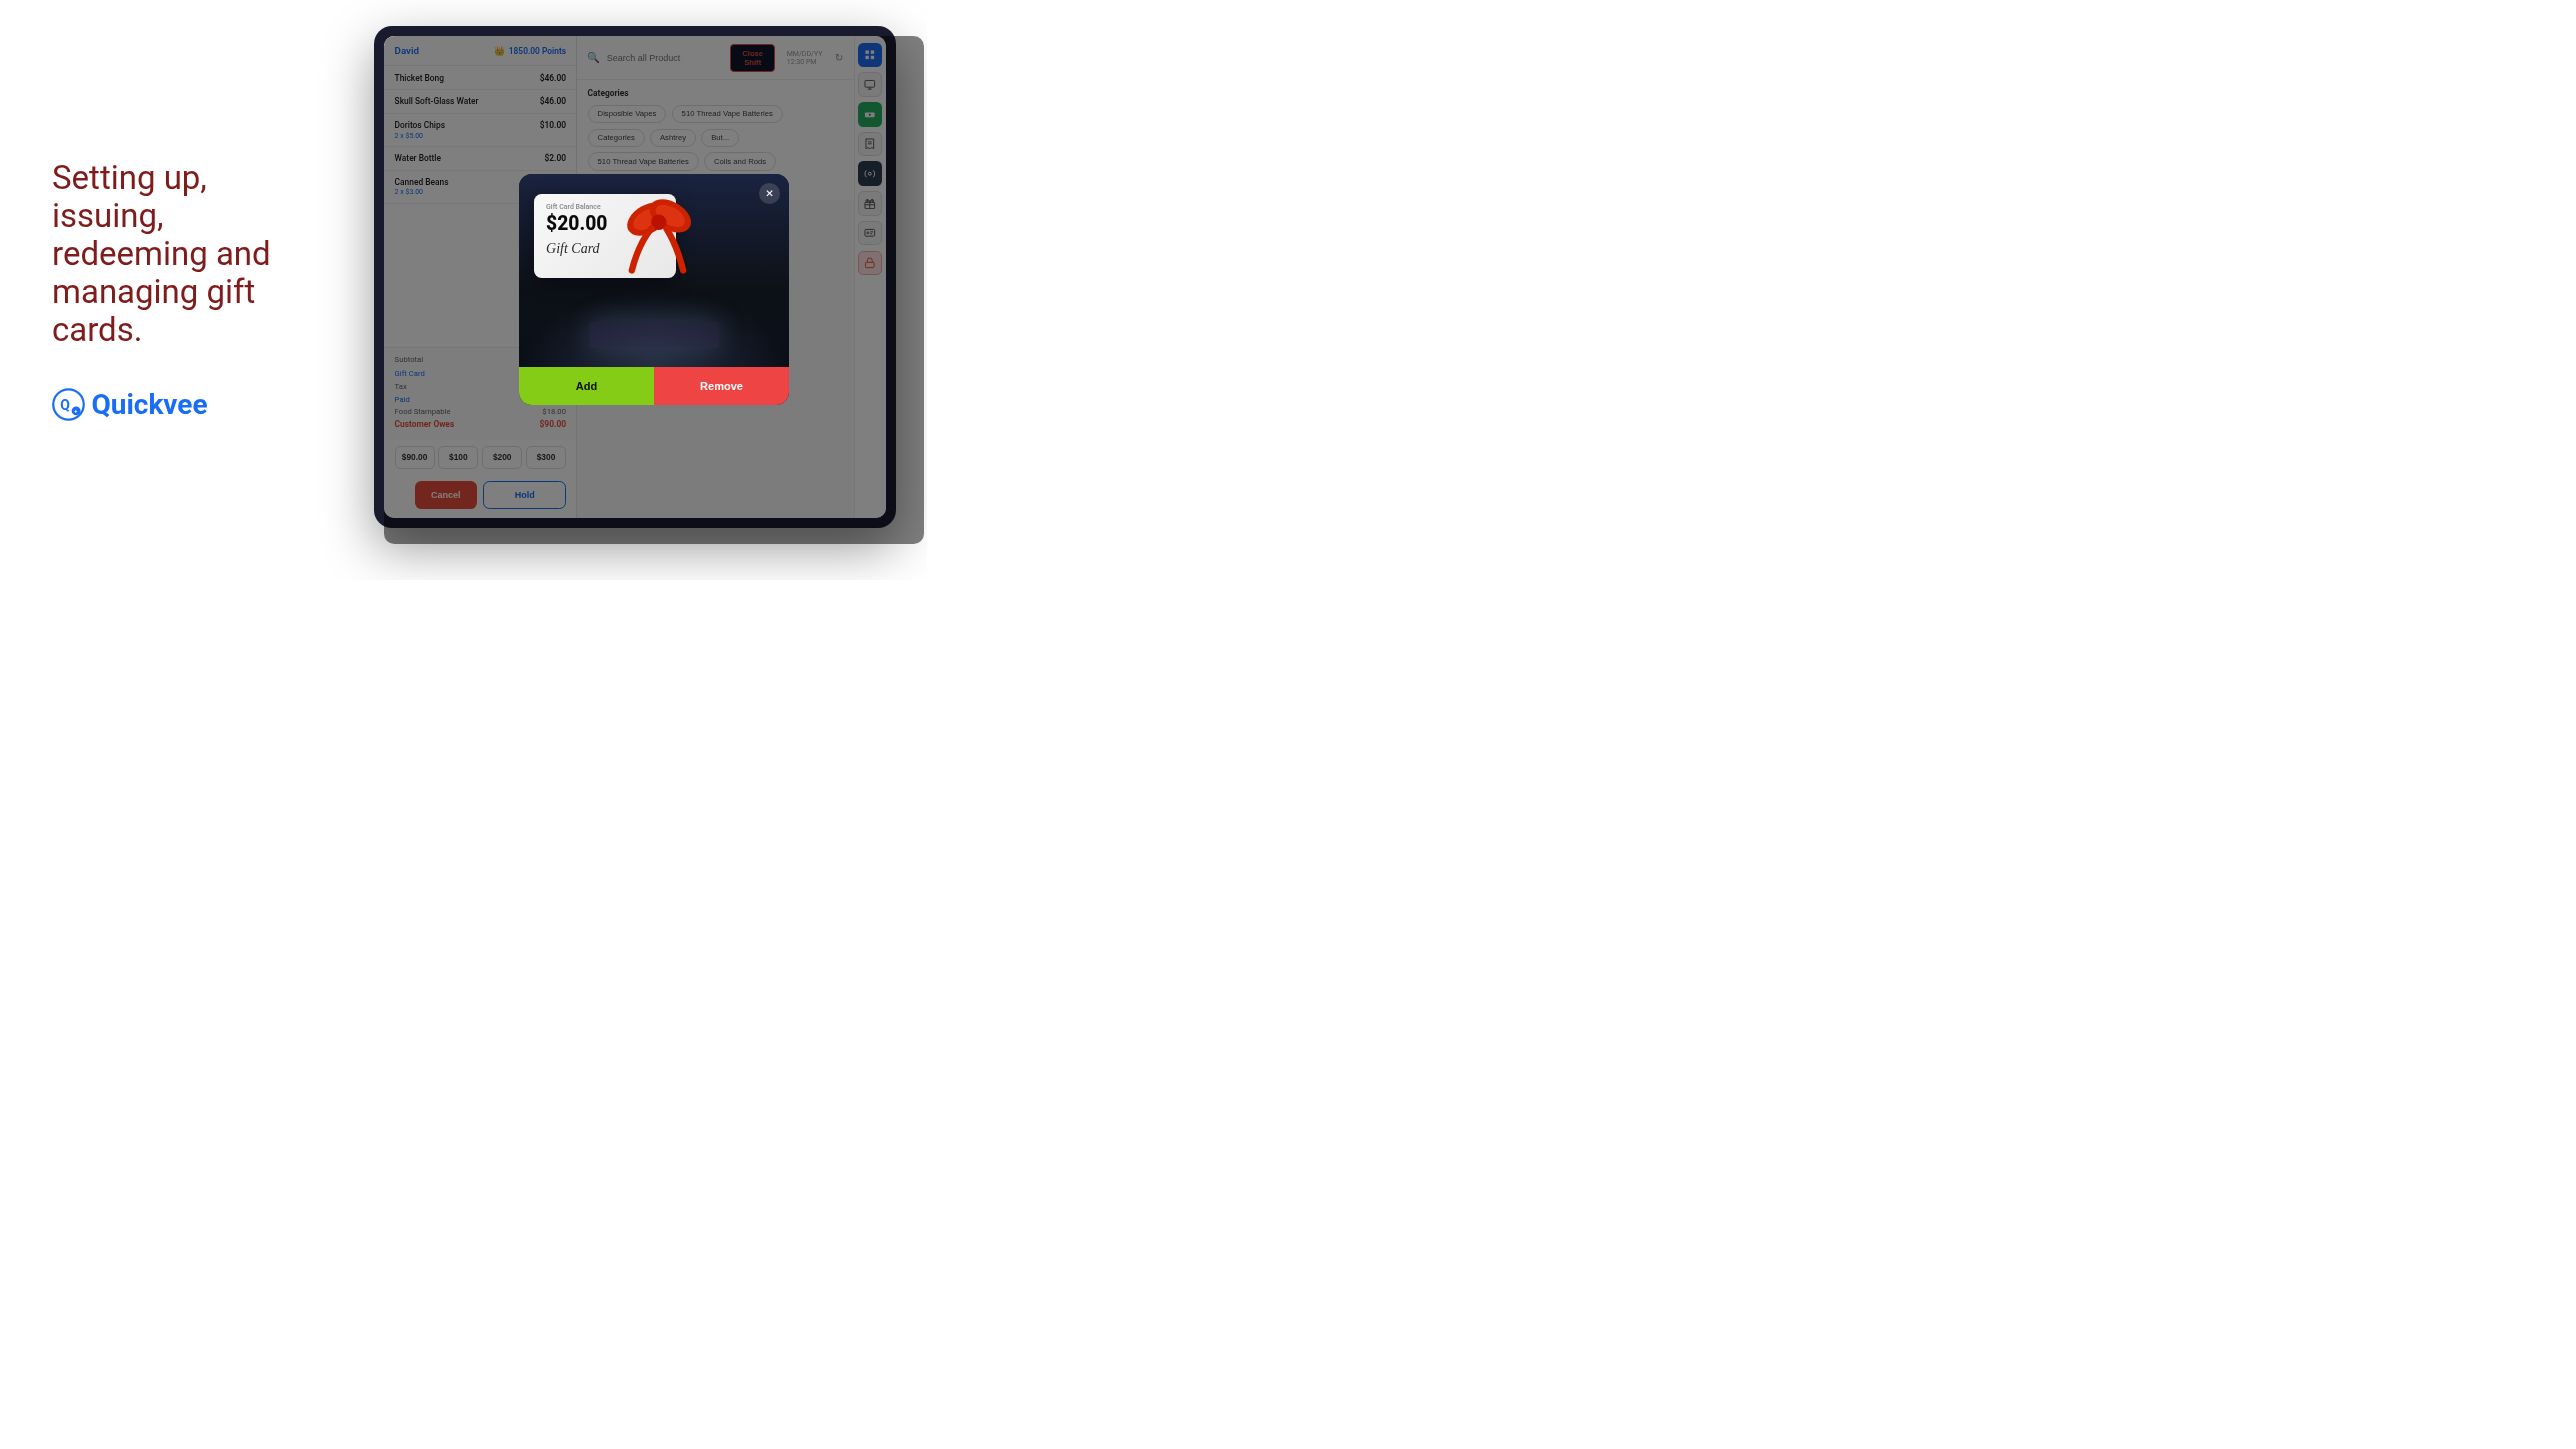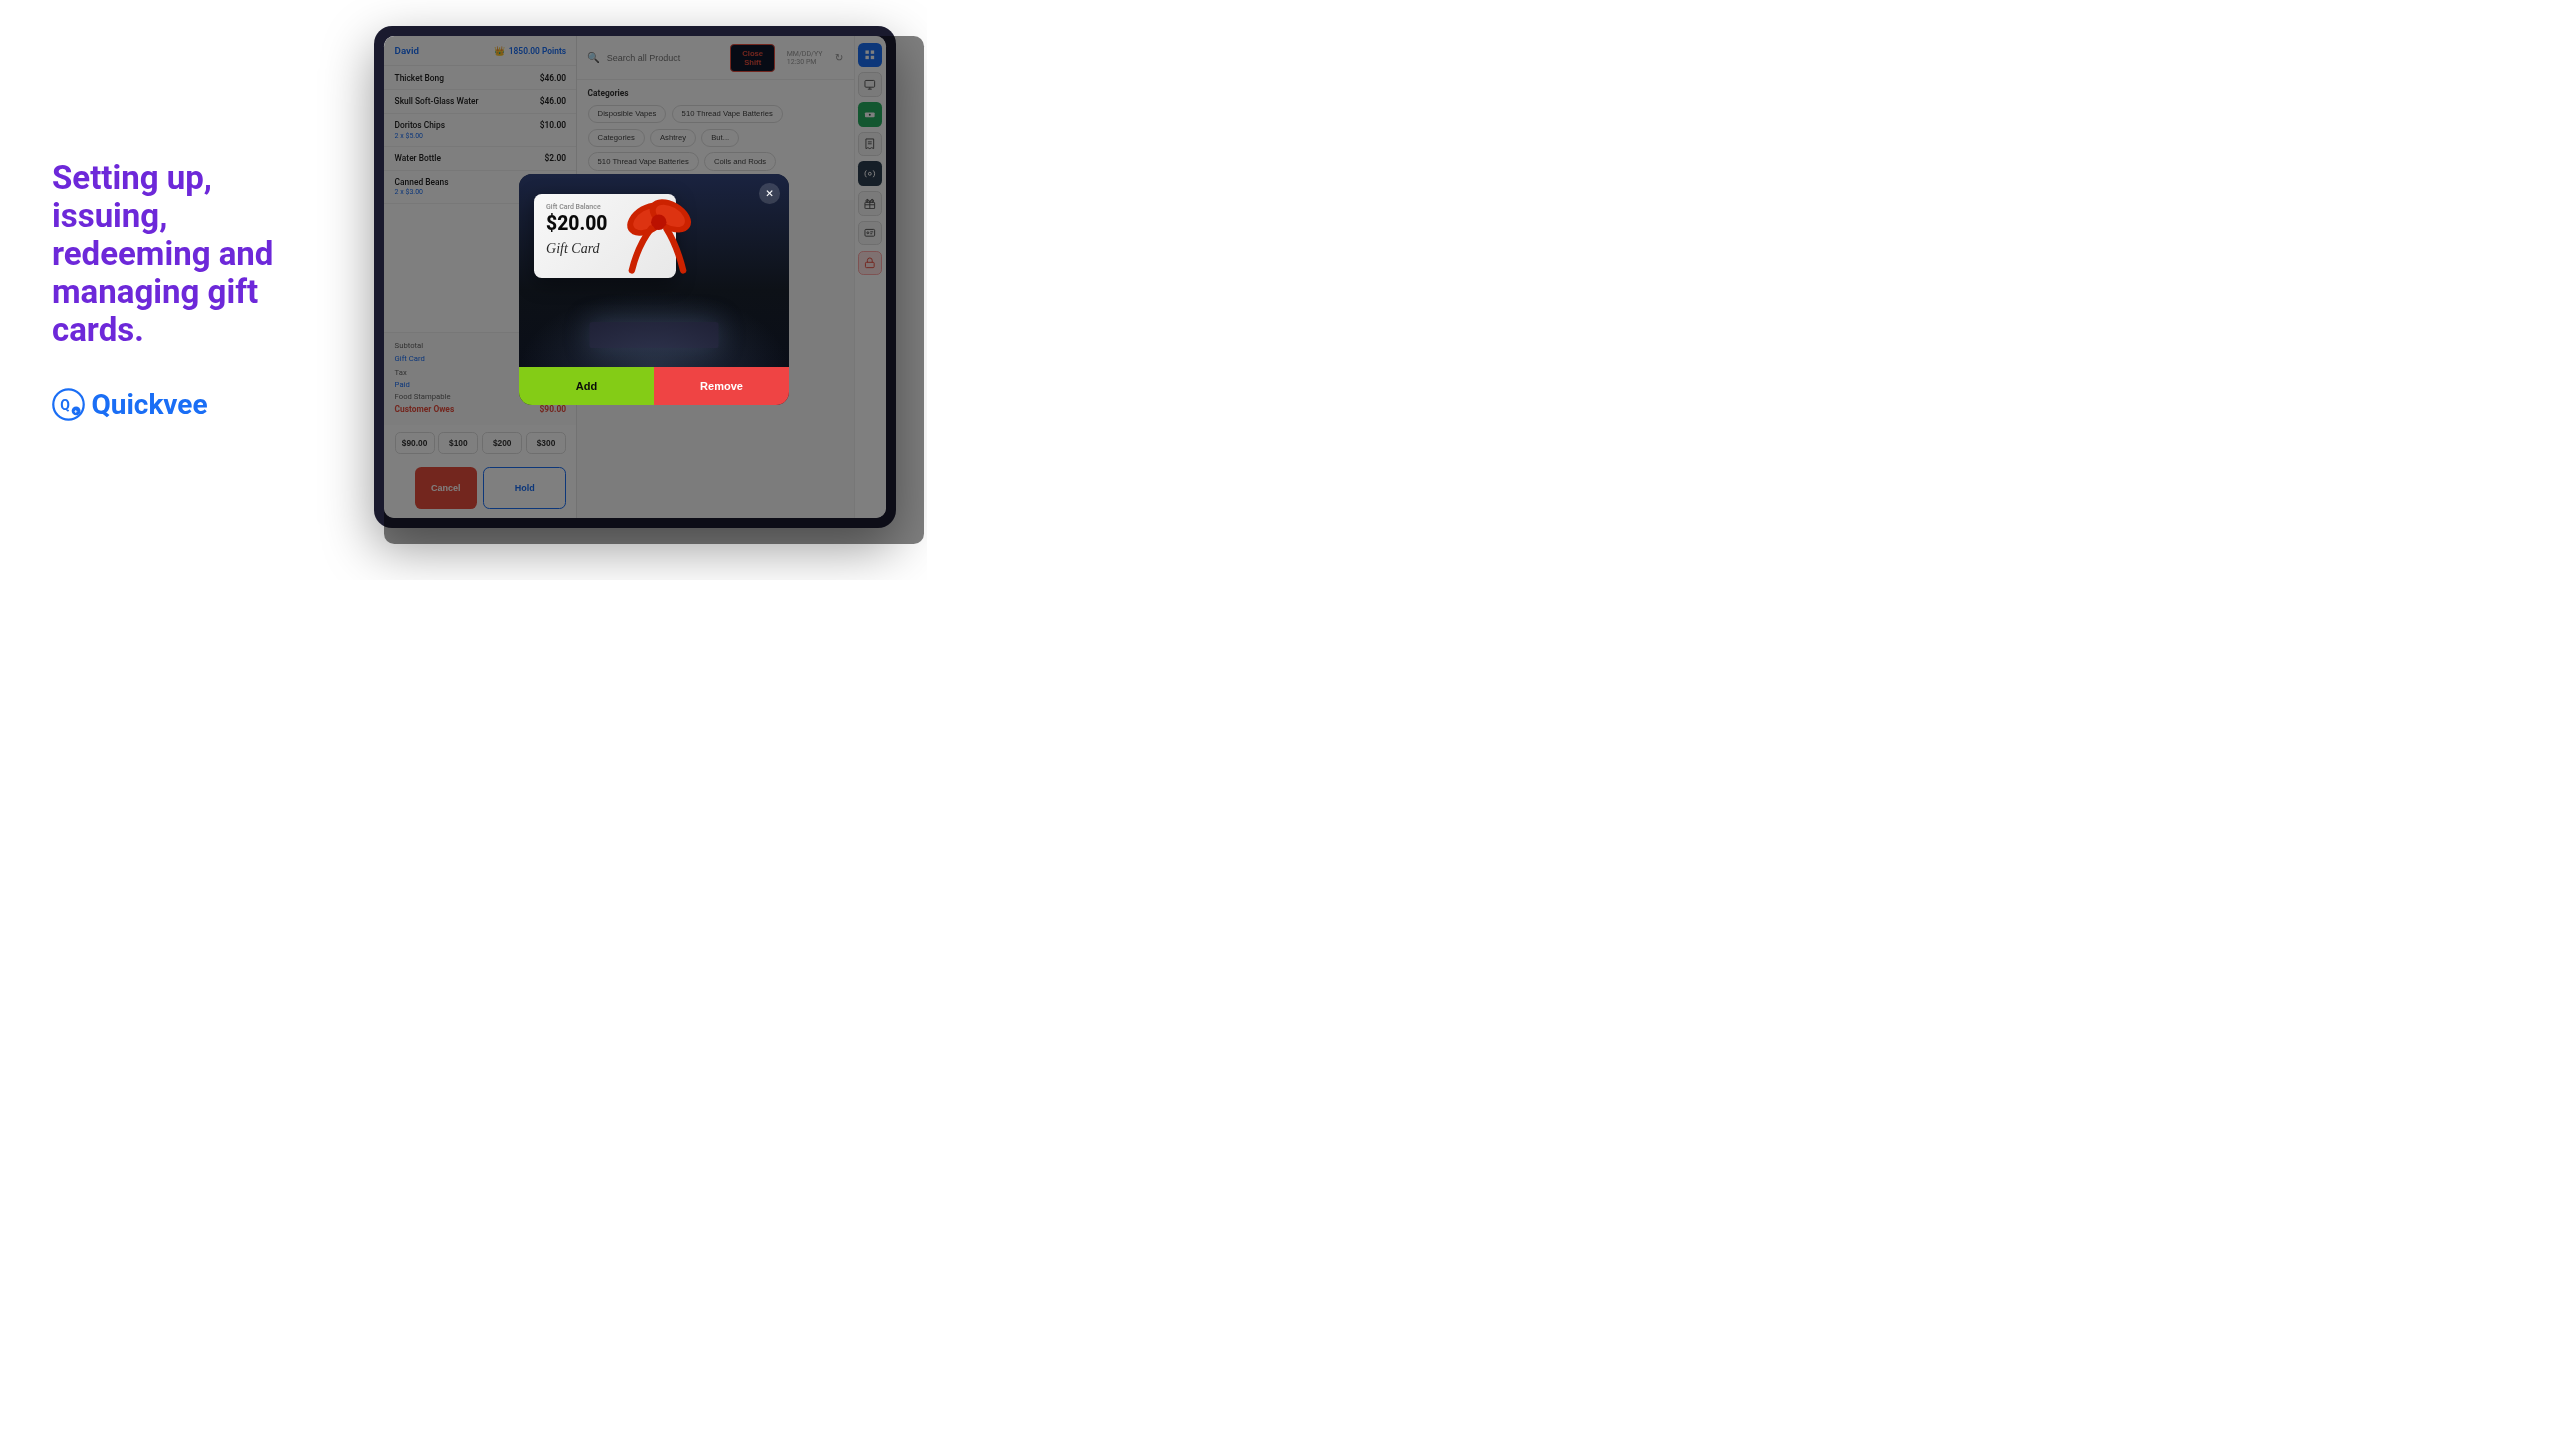--- a/index.html
+++ b/index.html
@@ -20,22 +20,22 @@
       width: 322px;
       height: 580px;
       display: flex;
       flex-direction: column;
       justify-content: center;
       padding: 26px;
     }
 
     .headline {
       font-size: 33px;
-      font-weight: 700;
-      color: #6d28d9;
+      font-weight: 400;
+      color: #7f1d1d;
       line-height: 1.15;
       margin-bottom: 39px;
     }
 
     .logo-container {
       display: flex;
       align-items: center;
       gap: 6.4px;
     }
 
@@ -228,21 +228,21 @@
 
     
     .action-btns {
       display: grid;
       grid-template-columns: 1fr 1fr;
       gap: 6.4px;
       padding: 6.4px 10.3px 9px;
     }
 
     .btn-cancel {
-      padding: 16px;
+      padding: 2px;
       background: #e74c3c;
       color: white;
       border: none;
       border-radius: 6.4px;
       font-size: 9px;
       font-weight: 600;
       cursor: pointer;
       margin-left: 20px;
     }
 

